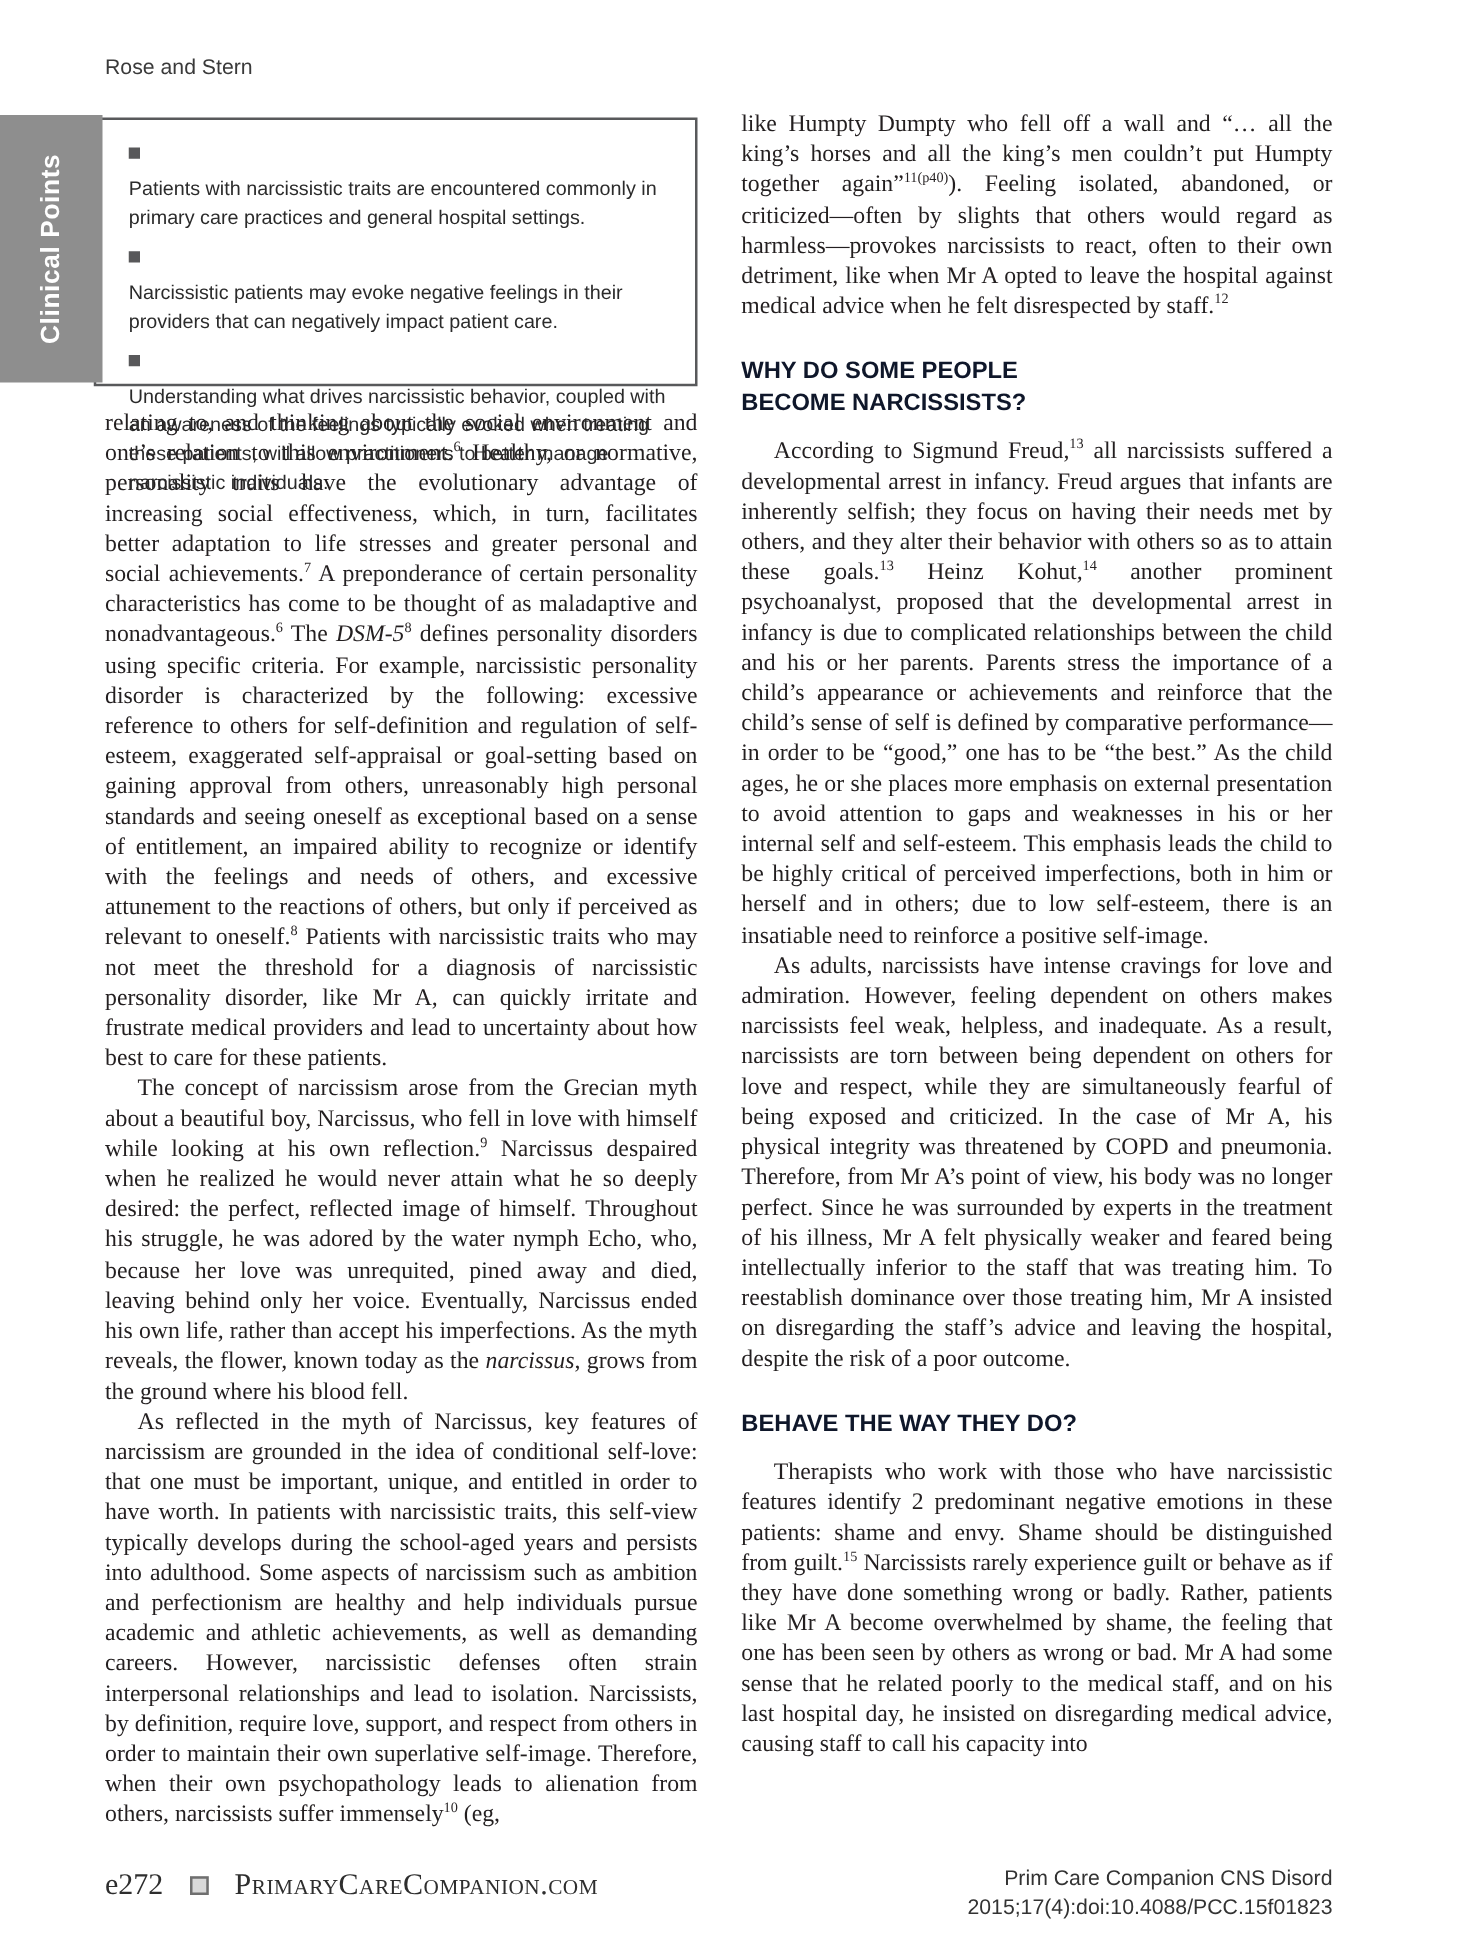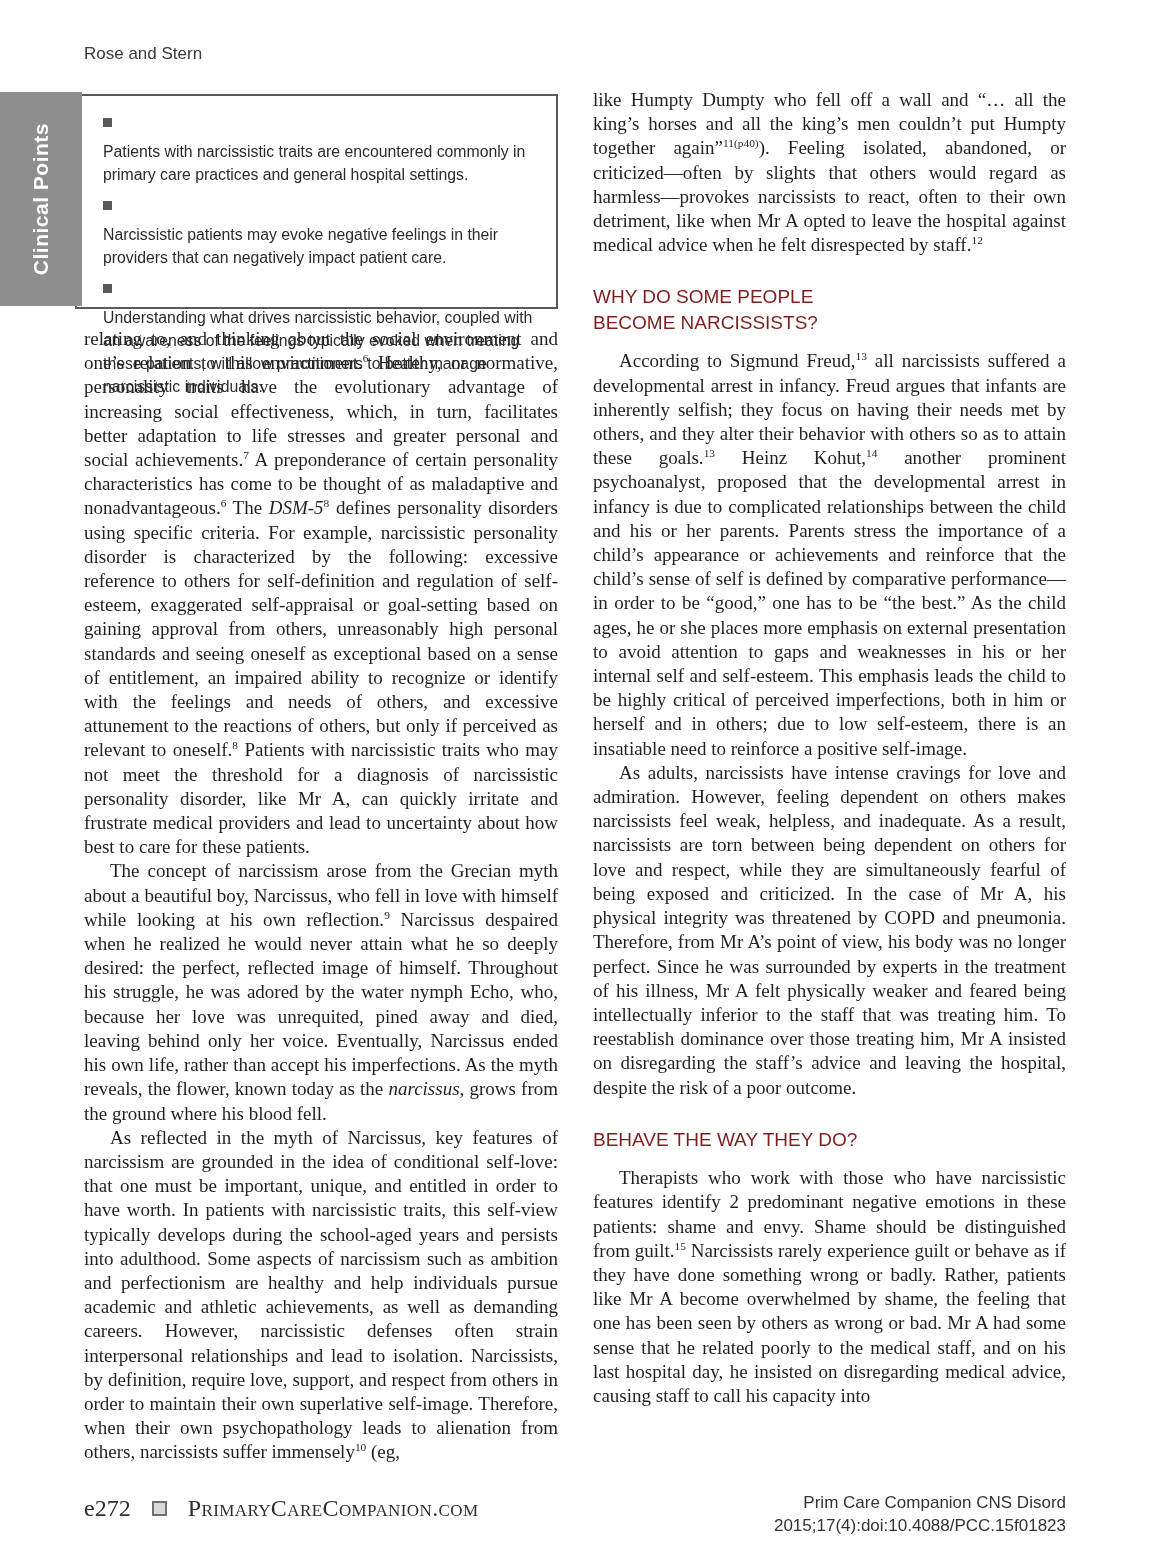--- a/index.html
+++ b/index.html
@@ -39,22 +39,22 @@
     position:absolute; font-size:19px; line-height:24.2px;
     text-align:justify; color:#231f20;
   }
   .col-left  { left:84px;  top:327px; width:474px; }
   .col-right { left:593px; top:88px;  width:473px; }
   .body-p { margin:0; }
   .body-p.ind { text-indent:26px; }
   .body-p sup { font-size:0.6em; line-height:0; vertical-align:super; }
   .it { font-style:italic; }
   .sec-heading {
-    font-family:"Liberation Sans", sans-serif; font-weight:400;
-    font-size:19px; line-height:25.5px; color:#7f1d1d;
+    font-family:"Liberation Sans", sans-serif; font-weight:700;
+    font-size:19px; line-height:25.5px; color:#0f172a;
     margin:27px 0 14px 0; text-align:left;
   }
   
   .footer-left {
     position:absolute; left:84px; top:1495px;
     display:flex; align-items:center; gap:21px;
     font-size:24px; color:#2e2e2e;
   }
   .sq-icon {
     display:inline-block; width:11px; height:11px;

